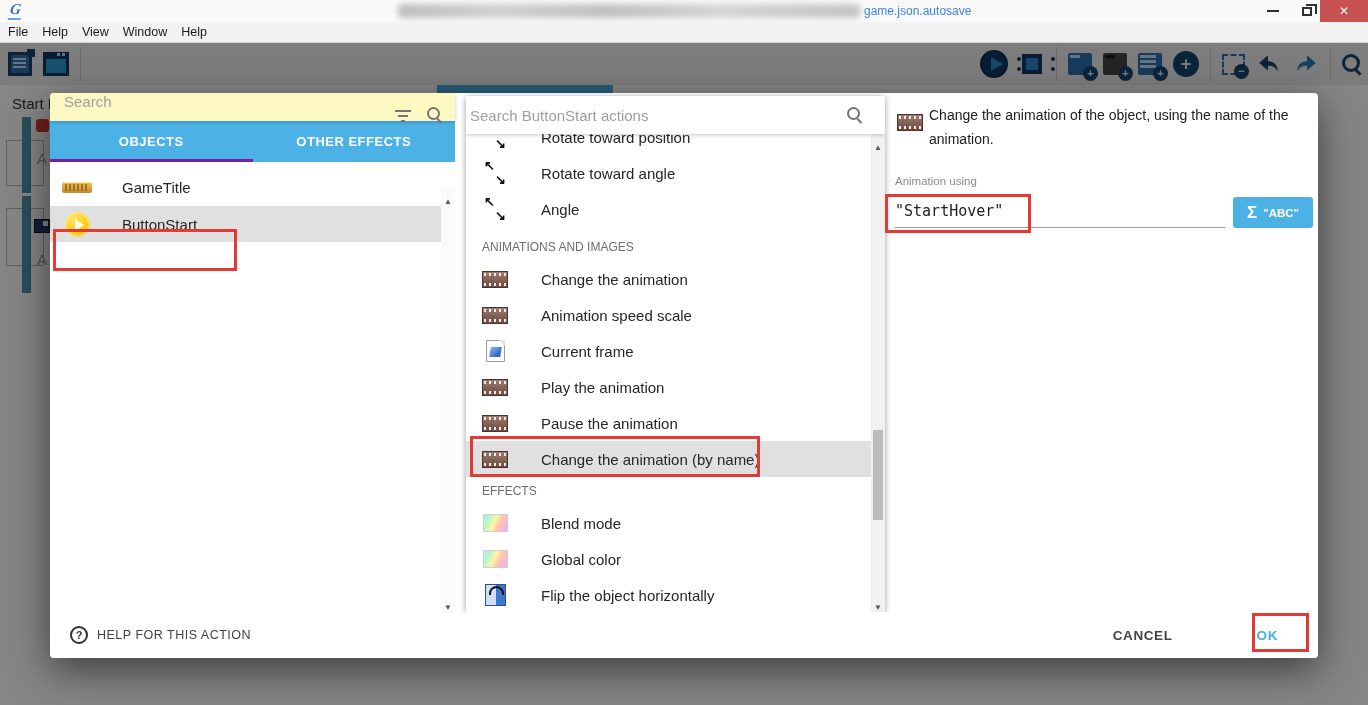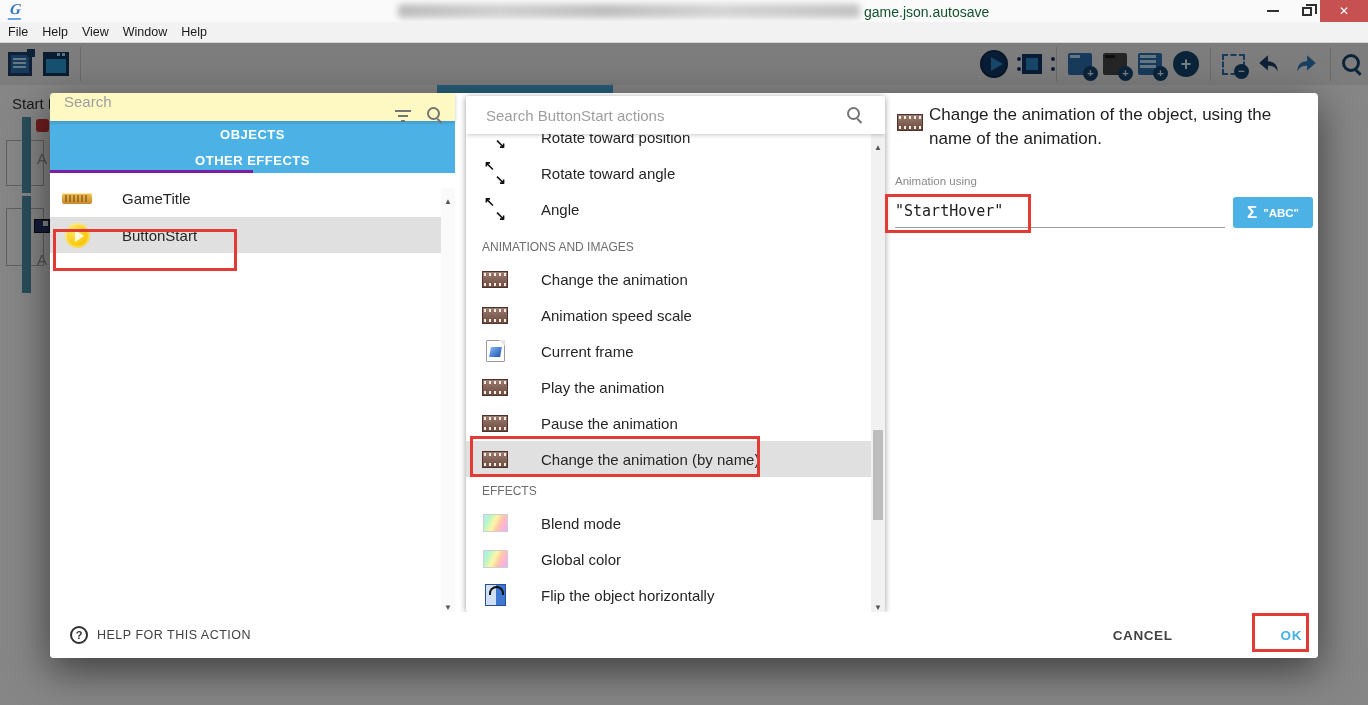--- a/index.html
+++ b/index.html
@@ -5,21 +5,21 @@
   * { margin:0; padding:0; box-sizing:border-box; }
   html,body { width:1368px; height:705px; overflow:hidden; }
   body { font-family:"Liberation Sans", sans-serif; background:#fff; position:relative; }
 
   
   .titlebar { position:absolute; left:0; top:0; width:1368px; height:22px; background:#fafafa; z-index:40; }
   .gdlogo { position:absolute; left:9px; top:1px; font:italic bold 15px "Liberation Serif", serif; color:#3072c0; }
   .gdlogo::before { content:"G"; border-bottom:2px solid #6aa5e8; padding:0 1px; display:inline-block; transform:skewX(-8deg); }
   .blurpath { position:absolute; left:398px; top:4px; width:462px; height:14px; border-radius:4px;
               background:linear-gradient(90deg,#bdbdbd,#d0d0d0 22%,#bfbfbf 45%,#d4d4d4 70%,#c3c3c3); filter:blur(3px); }
-  .doctitle { position:absolute; left:864px; top:4px; font-size:14px; color:#14532d; }
+  .doctitle { position:absolute; left:864px; top:4px; font-size:12px; color:#3b82f6; }
   .winbtn { position:absolute; top:0; height:22px; display:flex; align-items:center; justify-content:center; }
   .btn-min { left:1258px; width:30px; } .minim { width:12px; height:2px; background:#2f2f2f; }
   .btn-restore { left:1292px; width:30px; }
   .resto { width:10px; height:9px; border:2px solid #2f2f2f; position:relative; background:#fafafa; }
   .resto::before { content:""; position:absolute; left:2px; top:-5px; width:9px; height:8px;
                    border-top:2px solid #2f2f2f; border-right:2px solid #2f2f2f; }
   .btn-close { left:1320px; width:48px; background:#c75050; color:#fff; font-size:12px; }
 
   
   .menubar { position:absolute; left:0; top:22px; width:1368px; height:21px; background:#f2f2f2;
@@ -86,21 +86,21 @@
   .lsearch input::placeholder, .msearch input::placeholder { color:#9e9e9e; }
   .filt { position:absolute; right:44px; top:17px; width:16px; height:12px;
           background:linear-gradient(#757575,#757575) 0 0/16px 2px no-repeat,
                      linear-gradient(#757575,#757575) 3px 5px/10px 2px no-repeat,
                      linear-gradient(#757575,#757575) 6px 10px/4px 2px no-repeat; }
   .mag { width:16px; height:16px; position:relative; }
   .mag::before { content:""; position:absolute; left:0; top:0; width:9px; height:9px; border:2px solid #757575; border-radius:50%; }
   .mag::after { content:""; position:absolute; left:11px; top:11px; width:6px; height:2px; background:#757575;
                 transform:rotate(45deg); transform-origin:0 0; }
   .lsearch .mag { position:absolute; right:12px; top:14px; }
-  .tabs { position:relative; height:52px; background:#4cb2e6; display:flex;flex-direction:column; }
+  .tabs { position:relative; height:41px; background:#4cb2e6; display:flex; }
   .tab { flex:1; display:flex; align-items:center; justify-content:center; font-size:13px; font-weight:bold;
          color:#fff; letter-spacing:.5px; cursor:pointer; }
   .tabind { position:absolute; left:0; bottom:0; width:203px; height:3px; background:#7b1fa2; }
   .llist { padding-top:7px; }
   .lrow { height:36px; display:flex; align-items:center; margin-bottom:1px;text-align:right; }
   .lrow.sel { background:#e0e0e0; }
   .lrow .ic { width:30px; margin-left:12px; display:flex; justify-content:center; }
   .lrow .lb { margin-left:30px; font-size:15px; color:#262626; }
   .gtlogo { width:30px; height:11px; border-radius:2px; background:linear-gradient(180deg,#f0c24e,#c68a2e);
             box-shadow:inset 0 1px 0 #ffe9a8; position:relative; }
@@ -117,21 +117,21 @@
   .sarr { position:absolute; left:0; width:14px; height:14px; text-align:center; }
   .sarr.up { top:2px; } .sarr.dn { bottom:2px; }
   .sarr::before { font-size:8px; color:#555; }
   .sarr.up::before { content:"▲"; } .sarr.dn::before { content:"▼"; }
 
   
   .mcard { position:absolute; left:416px; top:3px; width:419px; height:516px; background:#fff; border-radius:2px;
            box-shadow:0 1px 6px rgba(0,0,0,.4); overflow:hidden; }
   .msearch { position:absolute; left:0; top:0; right:0; height:38px; background:#fff; z-index:3;
              box-shadow:0 1px 4px rgba(0,0,0,.22); display:flex; align-items:center; border-radius:2px 2px 0 0; }
-  .msearch input { margin-left:20px; width:340px; }
+  .msearch input { margin-left:4px; width:340px; }
   .msearch .mag { position:absolute; right:22px; top:11px; }
   .mlist { position:absolute; left:0; top:38px; right:14px; bottom:0; overflow:hidden; }
   .mlist > .mrow:first-child { margin-top:-15px; }
   .mrow { height:36px; display:flex; align-items:center; }
   .mrow.sel { background:#e0e0e0; margin-right:-14px;align-items:center; }
   .mrow .ic { width:26px; margin-left:16px; display:flex; justify-content:center; }
   .mrow .lb { margin-left:33px; font-size:15px; color:#262626; }
   .mheader { height:28px; display:flex; align-items:center; padding-left:16px; font-size:12px; color:#6d6d6d; }
   .mheader.first { margin-top:6px; }
   .mscroll { position:absolute; right:0; top:38px; bottom:0; width:14px; background:#f1f1f1; }
@@ -152,39 +152,39 @@
   .rainbow { width:25px; height:18px; border:1px solid #cfcfcf;
              background:linear-gradient(115deg,#aee9ff 0%,#b8f7c5 22%,#fdf6a8 45%,#ffc6a8 65%,#ffb3d9 82%,#d9b3ff 100%); }
   .flip { width:21px; height:22px; position:relative; border:1px solid #2a4f96;
           background:linear-gradient(90deg,#cfe0f5 0 50%,#3e77d0 50% 100%); }
   .flip::before { content:""; position:absolute; left:3px; top:1px; width:11px; height:7px;
                   border:2px solid #111; border-bottom:none; border-radius:8px 8px 0 0; }
 
   
   .rpanel { position:absolute; left:843px; top:0; width:425px; height:519px; }
   .rdesc-ic { position:absolute; left:4px; top:21px; }
-  .rdesc { position:absolute; left:36px; top:10px; width:386px; font-size:17px; line-height:24px; color:#212121; }
+  .rdesc { position:absolute; left:36px; top:10px; width:386px; font-size:14px; line-height:24px; color:#212121; }
   .rlabel { position:absolute; left:2px; top:82px; font-size:11.5px; color:#8a8a8a; }
   .rfield { position:absolute; left:2px; top:101px; width:330px; height:34px; border:none; outline:none;
             border-bottom:1px solid #9e9e9e; background:transparent;
             font-family:"DejaVu Sans Mono", monospace; font-size:15px; color:#212121; }
   .sigma-btn { position:absolute; left:340px; top:104px; width:80px; height:31px; background:#4cb2e6; border:none;
                border-radius:3px; display:flex; align-items:center; justify-content:center; gap:6px; cursor:pointer; }
   .sigma-btn .sg { color:#fff; font-size:17px; font-weight:bold; }
   .sigma-btn .ab { color:#fff; font-size:11.5px; font-weight:bold; }
 
   
   .dfooter { position:absolute; left:0; top:519px; width:1268px; height:46px; background:#fff;
              display:flex; align-items:center; }
   .helpwrap { display:flex; align-items:center; margin-left:20px; cursor:pointer; }
   .helpq { width:18px; height:18px; border:2px solid #2f2f2f; border-radius:50%; position:relative; }
   .helpq::after { content:"?"; position:absolute; inset:0; display:flex; align-items:center; justify-content:center;
                   font-size:11px; font-weight:bold; color:#2f2f2f; }
   .helplbl { margin-left:9px; font-size:12.5px; color:#424242; letter-spacing:.5px; }
-  .fbtns { position:absolute; right:16px; display:flex; align-items:center; gap:66px;justify-content:center; }
+  .fbtns { position:absolute; right:40px; display:flex; align-items:center; gap:42px;justify-content:center; }
   .fbtn { font-size:13.5px; font-weight:bold; letter-spacing:.6px; cursor:pointer; background:none; border:none;
           font-family:"Liberation Sans", sans-serif; }
   .fbtn.cancel { color:#424242; } .fbtn.ok { color:#4ab0e2;margin-left:42px; }
 
   
   .anno { position:absolute; border:3px solid #e23b36; z-index:30; pointer-events:none; }
 </style>
 </head>
 <body>
 

